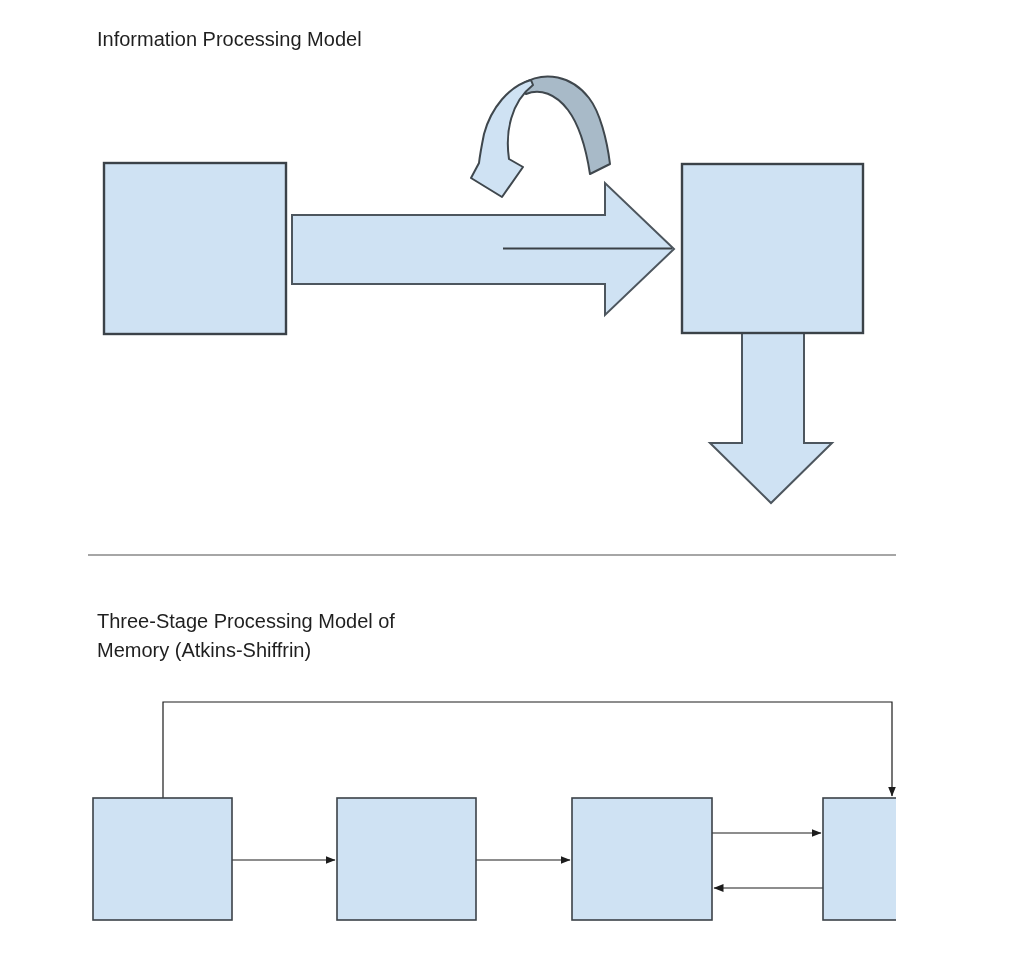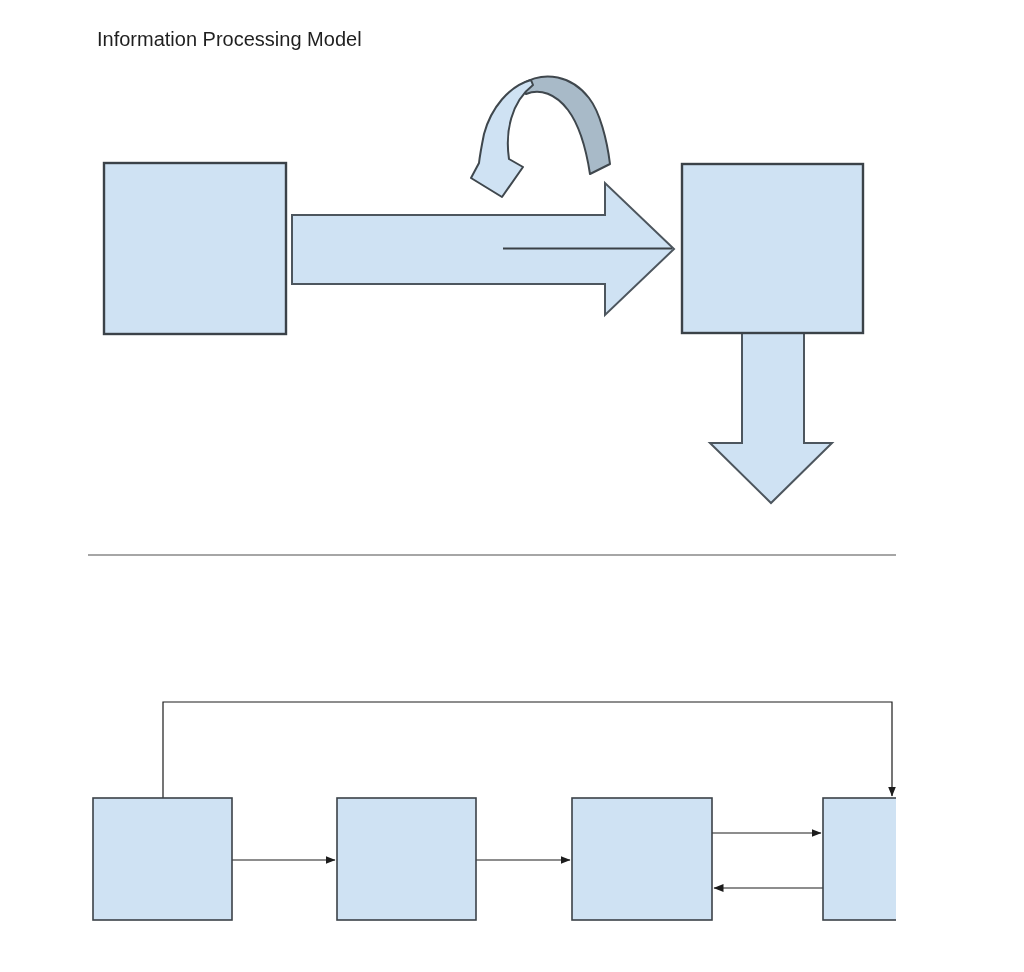--- a/index.html
+++ b/index.html
@@ -66,20 +66,22 @@
              C 505 132, 511 102, 533 85
              Z" stroke-width="2" stroke-linejoin="round" fill="#cfe2f3" stroke="#3f474d"></path>
 
     <rect x="104" y="163" width="182" height="171" stroke-width="2.4" fill="#cfe2f3" stroke="#3b4248"></rect>
 
     <rect x="682" y="164" width="181" height="169" stroke-width="2.4" fill="#cfe2f3" stroke="#3b4248"></rect>
   </svg>
 
   <div class="divider"></div>
 
+  <div id="title-2" class="fig-title">Three-Stage Processing Model of
+Memory (Atkins-Shiffrin)</div>
 
   <svg id="fig2" class="fig" width="1024" height="412" viewBox="0 0 1024 412">
     <defs>
       <marker id="ah" markerUnits="userSpaceOnUse" markerWidth="12" markerHeight="10" refX="9.5" refY="4" orient="auto">
         <path d="M0,0 L10,4 L0,8 Z" fill="#1c1c1c"></path>
       </marker>
     </defs>
 
     <polyline points="163,238 163,142 892,142 892,236" fill="none" stroke-width="1.2" marker-end="url(#ah)" stroke="#1c1c1c"></polyline>
 

